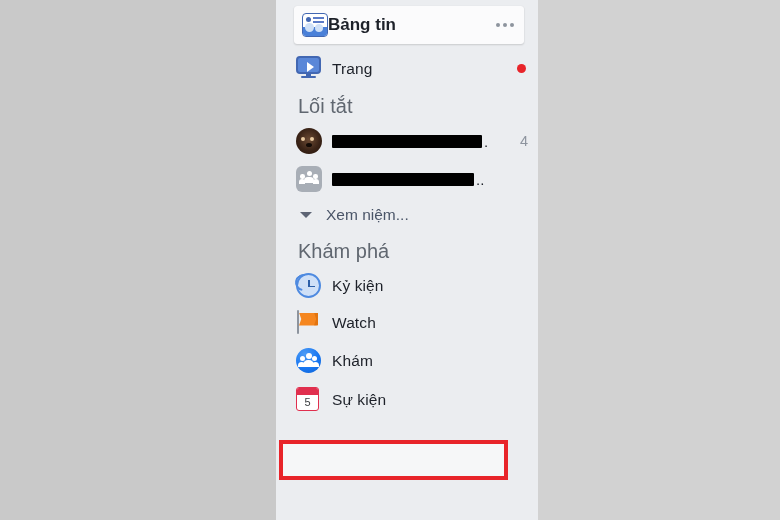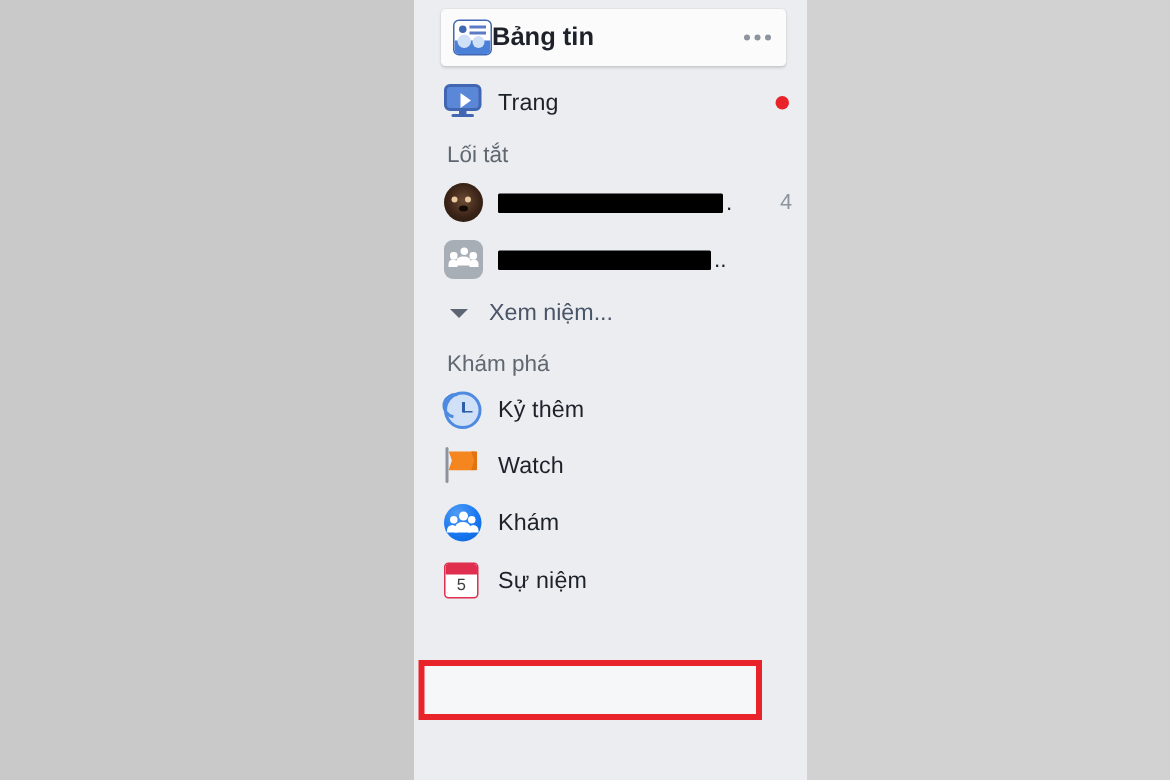--- a/index.html
+++ b/index.html
@@ -93,21 +93,21 @@
   }
   .dots i {
     width: 4px; height: 4px;
     border-radius: 50%;
     background: #8d949e;
     display: block;
   }
 
   
   .section-title {
-    font-size: 15px;
+    font-size: 20px;
     color: #606770;
     padding: 8px 0 4px 22px;
     font-weight: normal;
   }
 
   
   .ic-newsfeed {
     width: 26px; height: 24px;
     border: 1.6px solid #4267b2;
     border-radius: 4px;
@@ -514,21 +514,21 @@
     </div>
 
     <div class="section-title">Khám phá</div>
 
     <div class="row">
       <div class="ico">
         <div class="ic-memories">
             <span class="arc"></span>
           </div>
       </div>
-      <span class="lbl">Kỷ thêm</span>
+      <span class="lbl">Kỷ kiện</span>
     </div>
 
     <div class="row">
       <div class="ico">
         <div class="ic-pages">
             <div class="pole"></div>
             <div class="flag"></div>
           </div>
       </div>
       <span class="lbl">Watch</span>
@@ -548,20 +548,20 @@
       <span class="lbl">Khám</span>
     </div>
 
     <div class="row">
       <div class="ico">
         <div class="ic-events">
           <div class="hdr"></div>
           <div class="num">5</div>
         </div>
       </div>
-      <span class="lbl">Sự niệm</span>
+      <span class="lbl">Sự kiện</span>
     </div>
 
   </div>
 
   <div class="highlight-box"></div>
 
 </div>
 
 </body></html>

